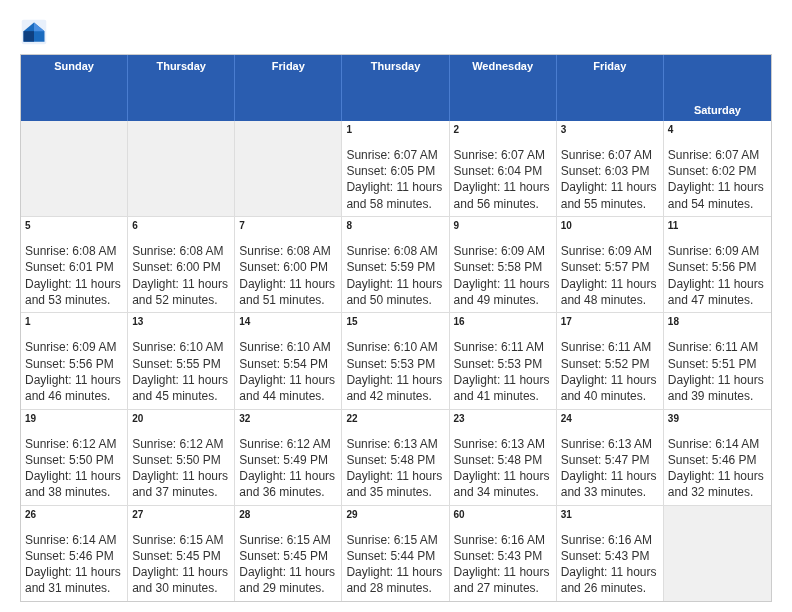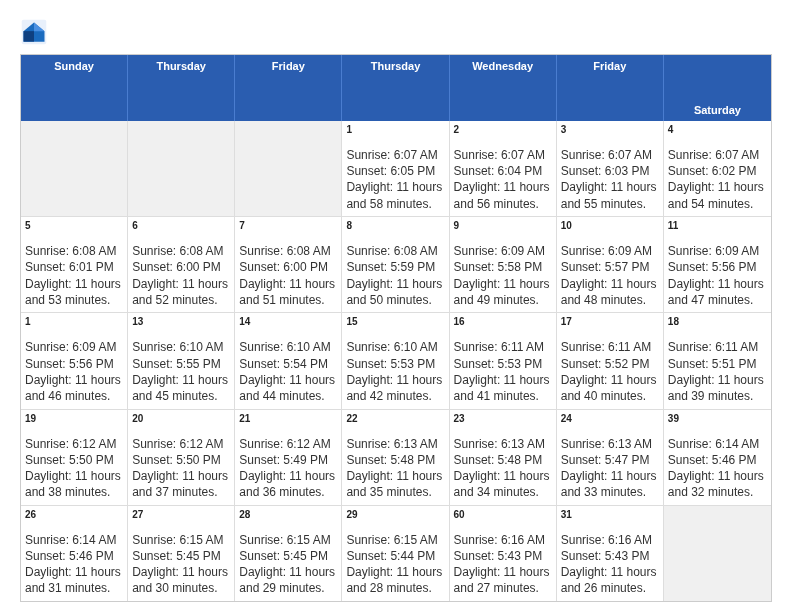--- a/index.html
+++ b/index.html
@@ -291,21 +291,21 @@
 and 38 minutes.</div>
           </div>
           <div class="cal-cell">
             <span class="day-num">20</span>
             <div class="cell-text" style="white-space: pre-line;">Sunrise: 6:12 AM
 Sunset: 5:50 PM
 Daylight: 11 hours
 and 37 minutes.</div>
           </div>
           <div class="cal-cell">
-            <span class="day-num">21</span>
+            <span class="day-num">32</span>
             <div class="cell-text" style="white-space: pre-line;">Sunrise: 6:12 AM
 Sunset: 5:49 PM
 Daylight: 11 hours
 and 36 minutes.</div>
           </div>
           <div class="cal-cell">
             <span class="day-num">22</span>
             <div class="cell-text" style="white-space: pre-line;">Sunrise: 6:13 AM
 Sunset: 5:48 PM
 Daylight: 11 hours

